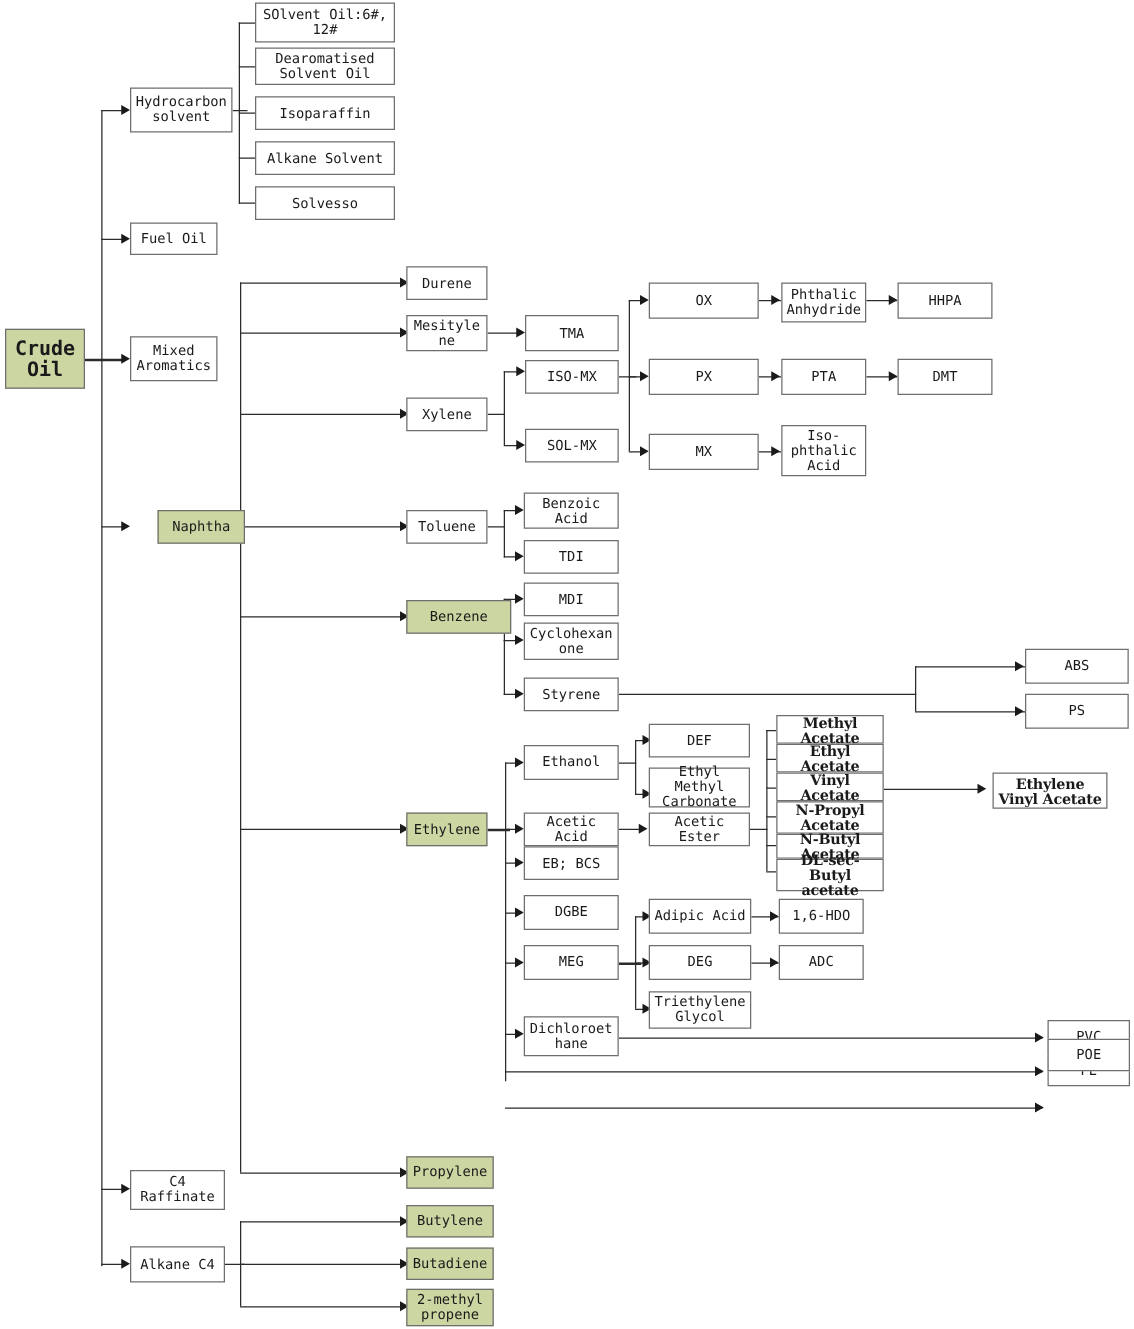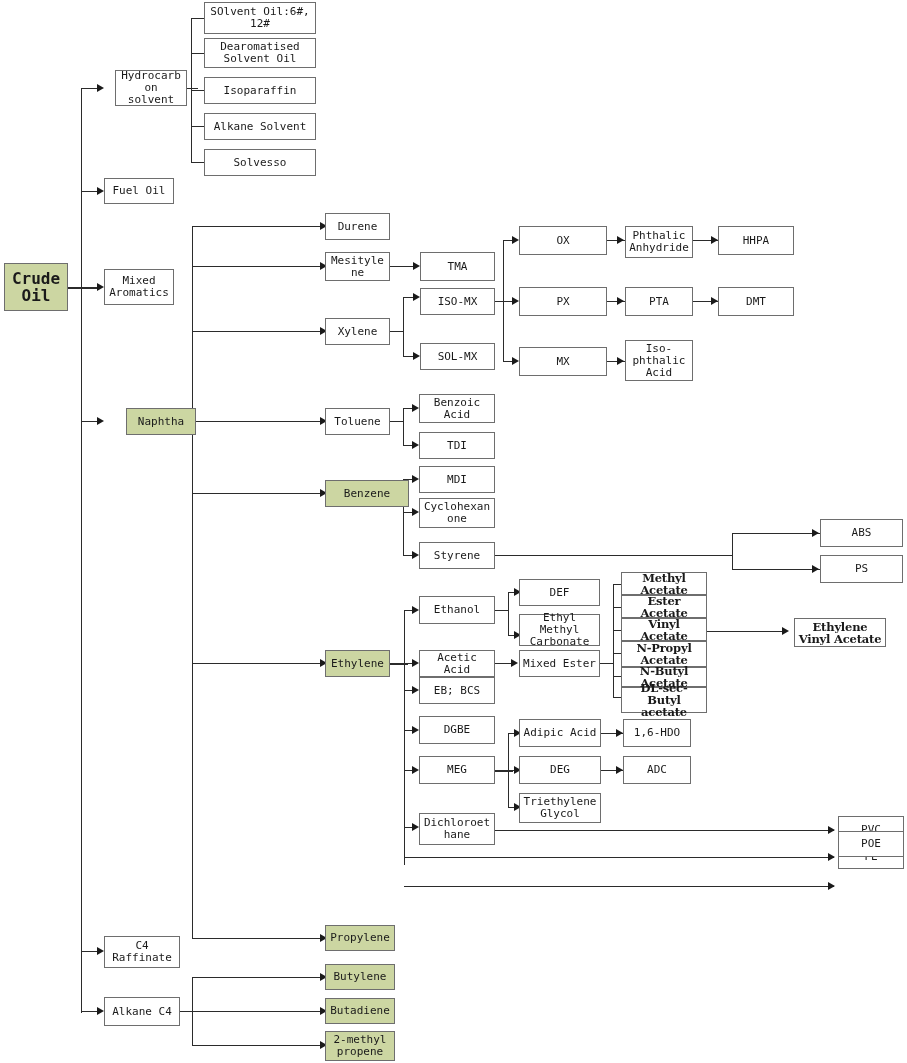--- a/index.html
+++ b/index.html
@@ -213,21 +213,21 @@
   <div class="v" style="left:192px;top:977px;height:68px;"></div>
   <div class="h" style="left:192px;top:977px;width:132px;"></div>
   <div class="arrow" style="left:320px;top:973px;"></div>
   <div class="h" style="left:192px;top:1011px;width:132px;"></div>
   <div class="arrow" style="left:320px;top:1007px;"></div>
   <div class="h" style="left:192px;top:1045px;width:132px;"></div>
   <div class="arrow" style="left:320px;top:1041px;"></div>
 
   <div class="node big green" style="left:4px;top:263px;width:64px;height:48px;">Crude Oil</div>
 
-  <div class="node" style="left:115px;top:70px;width:72px;height:36px;">Hydrocarbon solvent</div>
+  <div class="node" style="left:104px;top:70px;width:82px;height:36px;">Hydrocarbon solvent</div>
   <div class="node" style="left:204px;top:2px;width:112px;height:32px;">SOlvent Oil:6#, 12#</div>
   <div class="node" style="left:204px;top:38px;width:112px;height:30px;">Dearomatised Solvent Oil</div>
   <div class="node" style="left:204px;top:77px;width:112px;height:27px;">Isoparaffin</div>
   <div class="node" style="left:204px;top:113px;width:112px;height:27px;">Alkane Solvent</div>
   <div class="node" style="left:204px;top:149px;width:112px;height:27px;">Solvesso</div>
 
   <div class="node" style="left:104px;top:178px;width:70px;height:26px;">Fuel Oil</div>
 
   <div class="node" style="left:104px;top:269px;width:70px;height:36px;">Mixed Aromatics</div>
 
@@ -264,24 +264,24 @@
   <div class="node" style="left:820px;top:519px;width:83px;height:28px;">ABS</div>
   <div class="node" style="left:820px;top:555px;width:83px;height:28px;">PS</div>
 
   <div class="node green" style="left:325px;top:650px;width:65px;height:27px;">Ethylene</div>
 
   <div class="node" style="left:419px;top:596px;width:76px;height:28px;">Ethanol</div>
   <div class="node" style="left:519px;top:579px;width:81px;height:27px;">DEF</div>
   <div class="node" style="left:519px;top:614px;width:81px;height:32px;">Ethyl Methyl Carbonate</div>
 
   <div class="node" style="left:419px;top:650px;width:76px;height:27px;">Acetic Acid</div>
-  <div class="node" style="left:519px;top:650px;width:81px;height:27px;">Mixed Ester</div>
+  <div class="node" style="left:519px;top:650px;width:81px;height:27px;">Acetic Ester</div>
 
   <div class="node serif" style="left:621px;top:572px;width:86px;height:23px;">Methyl Acetate</div>
-  <div class="node serif" style="left:621px;top:595px;width:86px;height:23px;">Ester Acetate</div>
+  <div class="node serif" style="left:621px;top:595px;width:86px;height:23px;">Ethyl Acetate</div>
   <div class="node serif" style="left:621px;top:618px;width:86px;height:23px;">Vinyl Acetate</div>
   <div class="node serif" style="left:621px;top:641px;width:86px;height:26px;">N-Propyl Acetate</div>
   <div class="node serif" style="left:621px;top:667px;width:86px;height:20px;">N-Butyl Acetate</div>
   <div class="node serif" style="left:621px;top:687px;width:86px;height:26px;">DL-sec-Butyl acetate</div>
   <div class="node serif" style="left:794px;top:618px;width:92px;height:29px;">Ethylene Vinyl Acetate</div>
 
   <div class="node" style="left:419px;top:677px;width:76px;height:27px;">EB; BCS</div>
   <div class="node" style="left:419px;top:716px;width:76px;height:28px;">DGBE</div>
   <div class="node" style="left:519px;top:719px;width:82px;height:28px;">Adipic Acid</div>
   <div class="node" style="left:623px;top:719px;width:68px;height:28px;">1,6-HDO</div>

